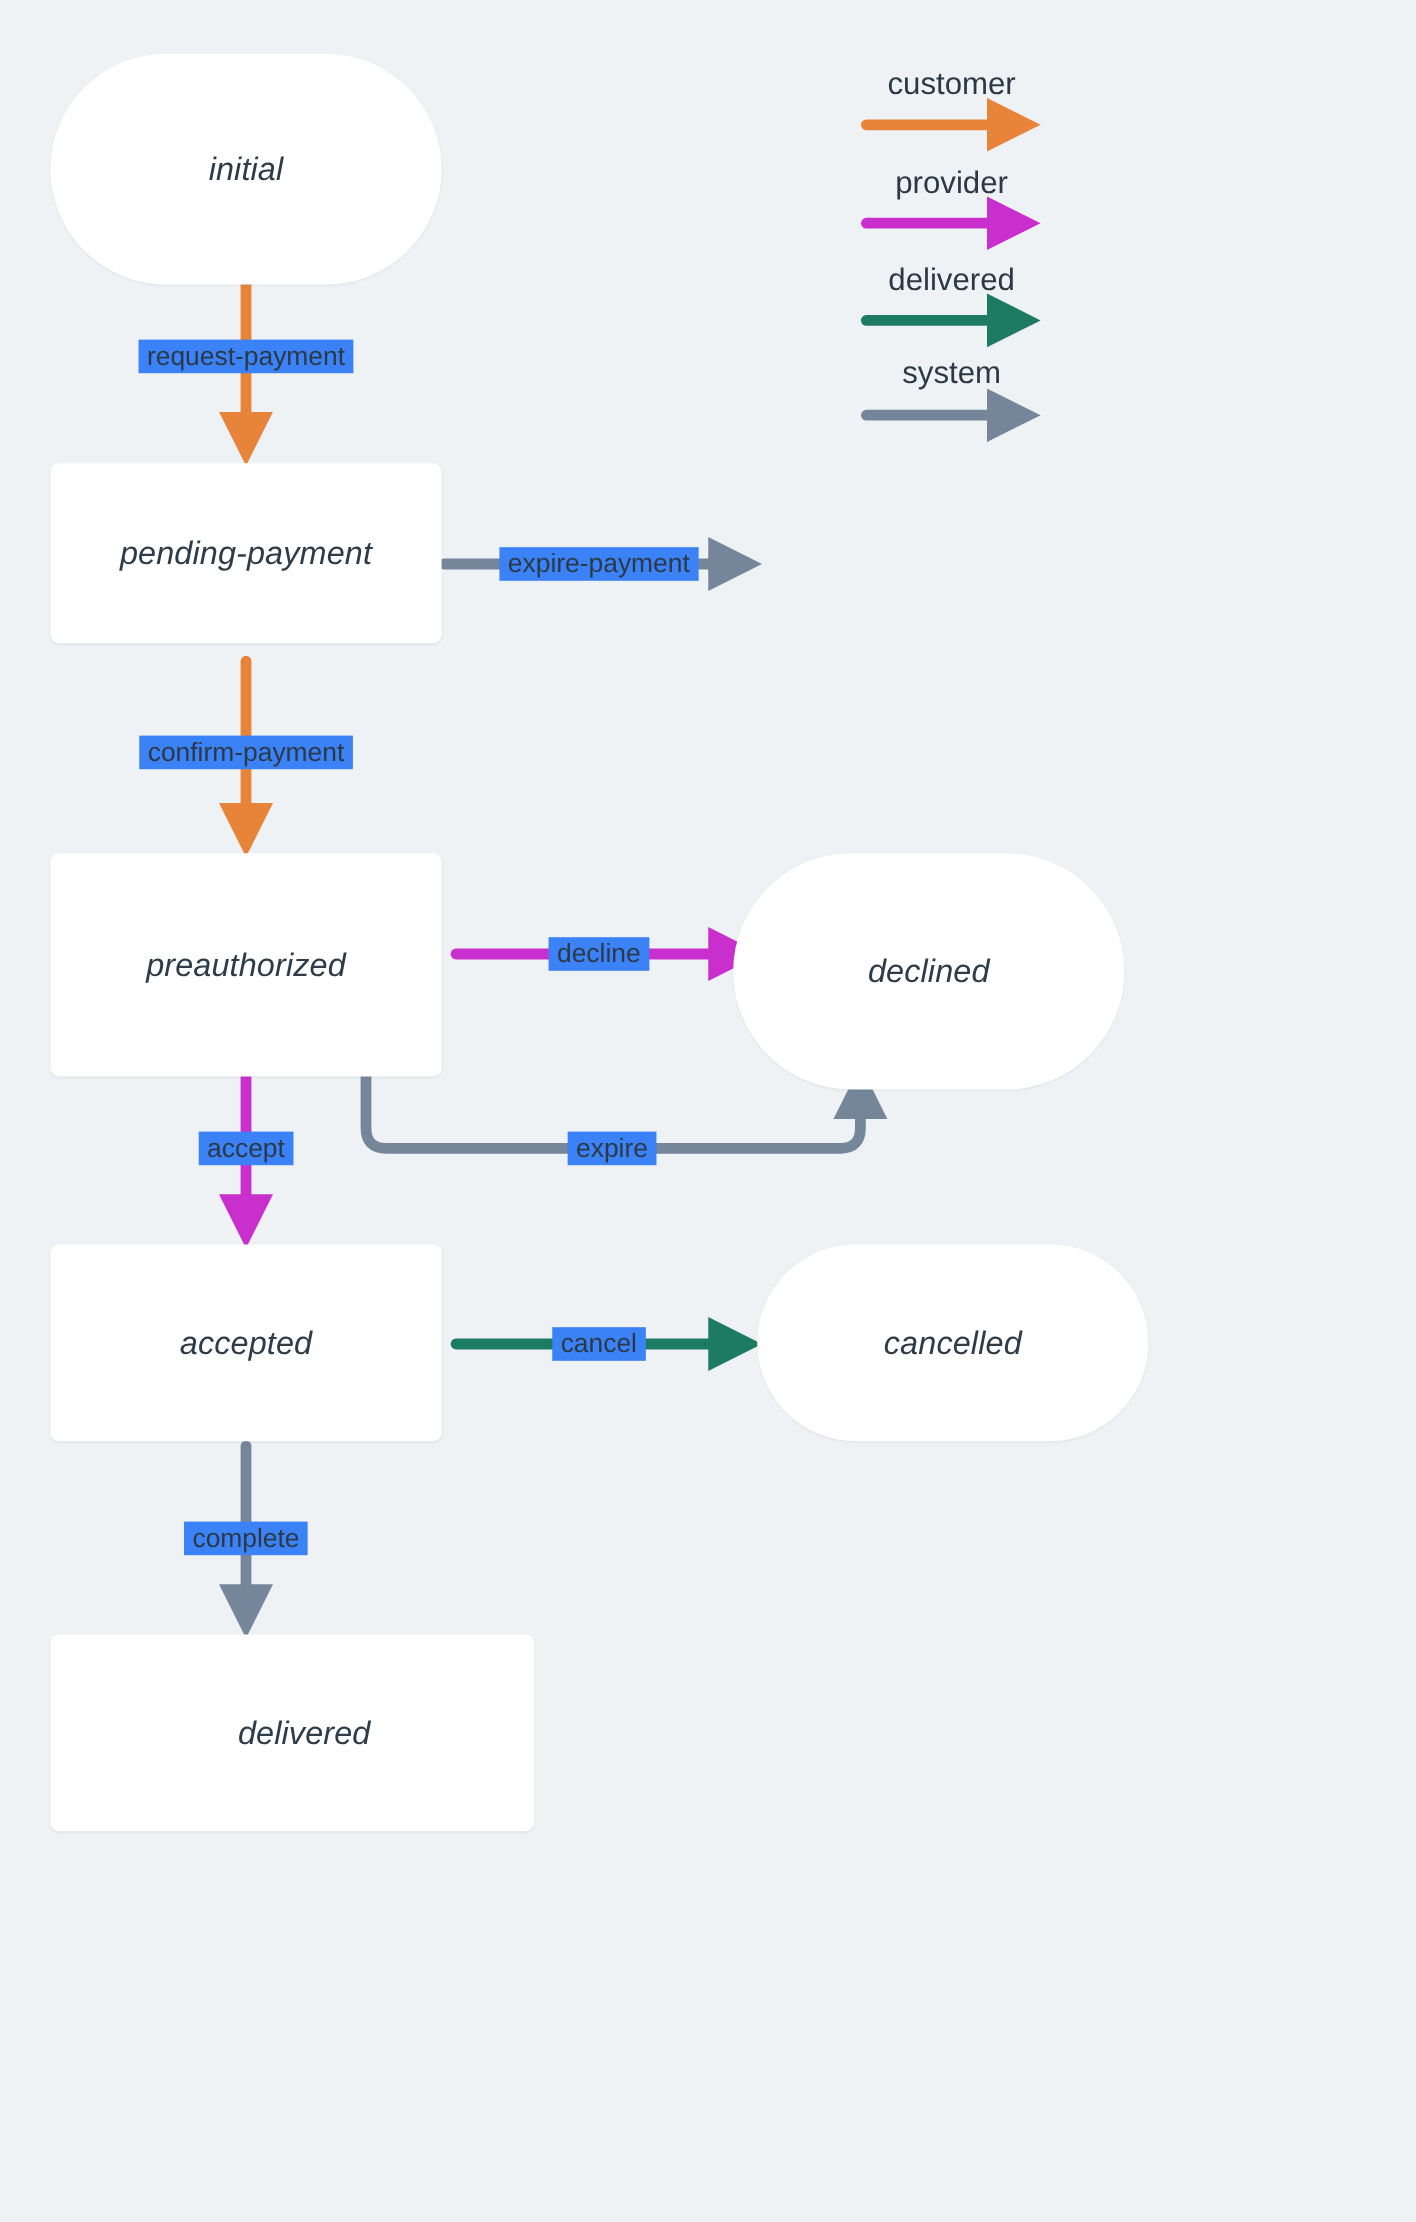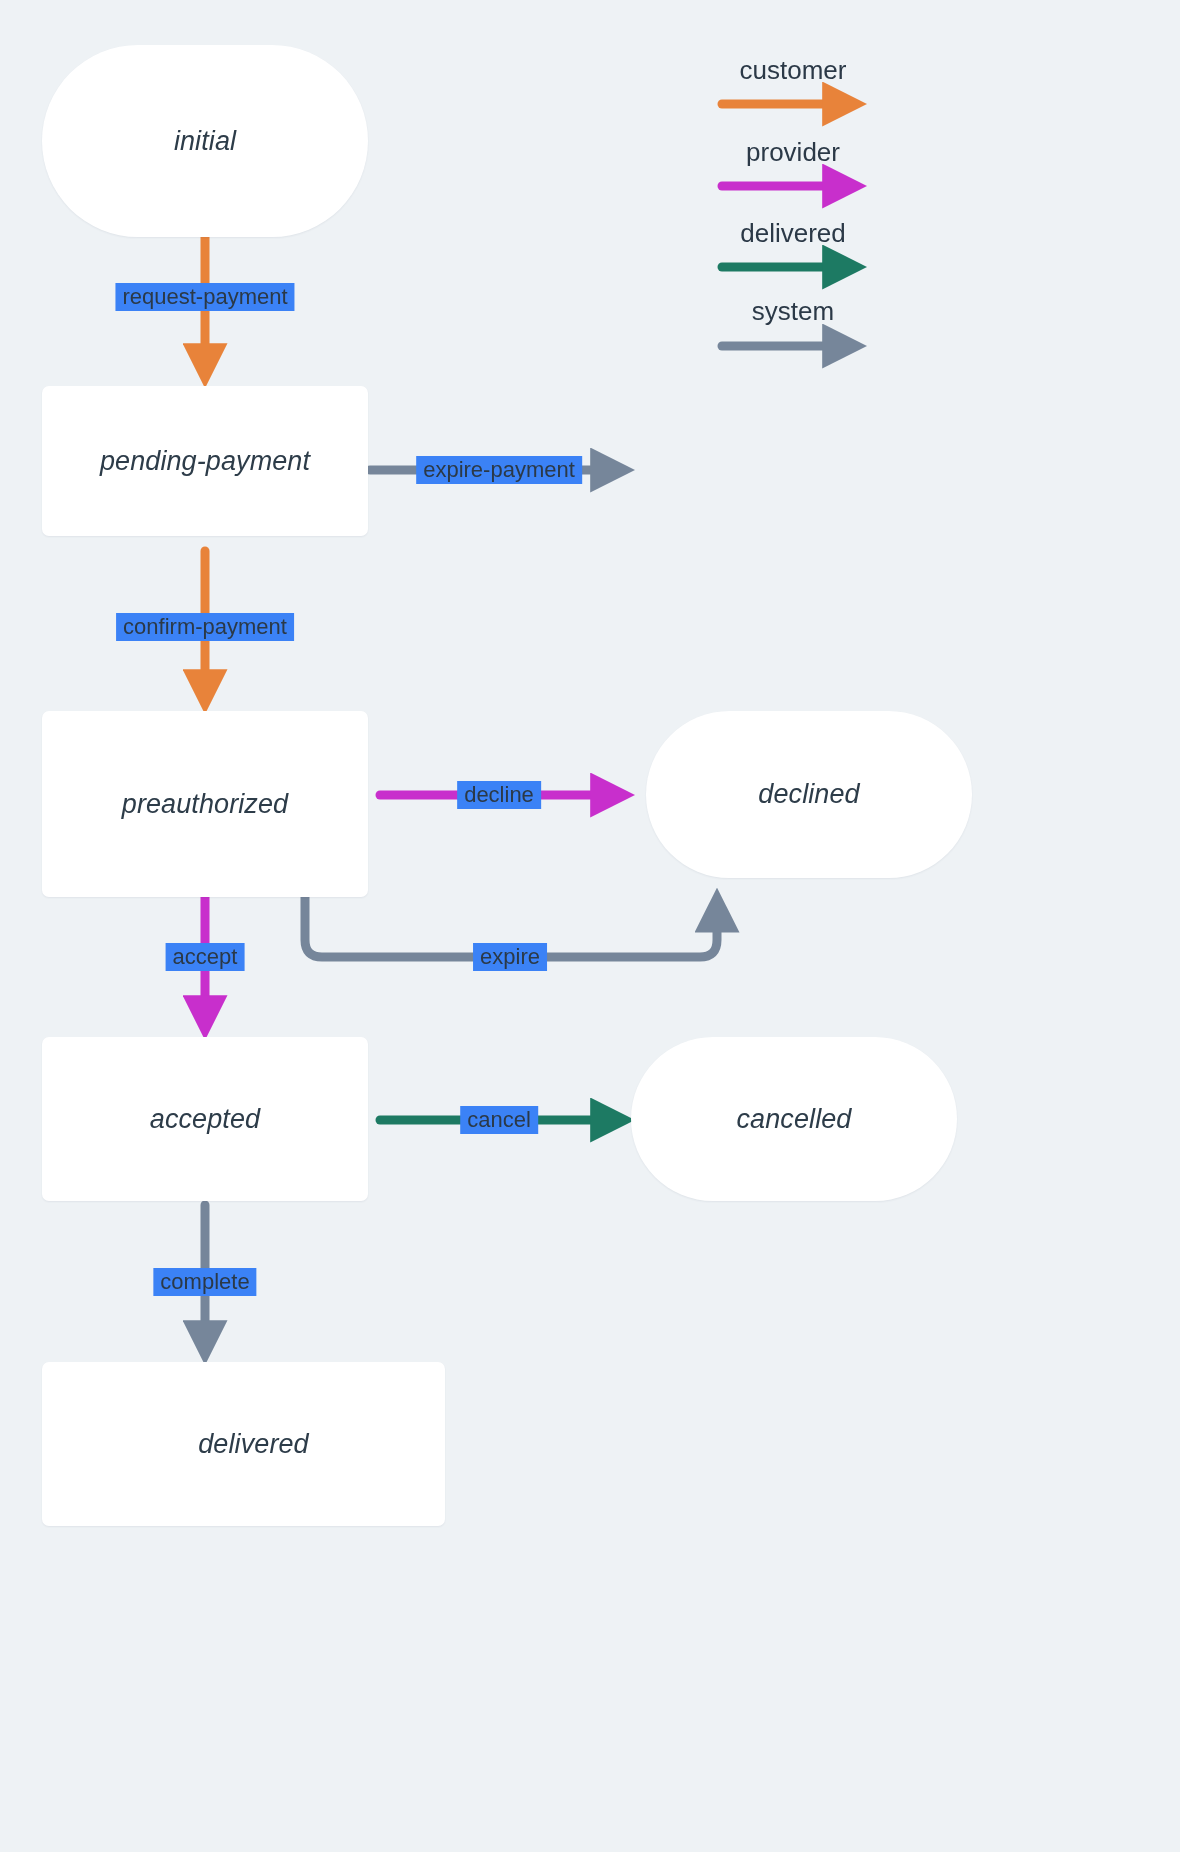--- a/index.html
+++ b/index.html
@@ -119,21 +119,21 @@
 
   <div class="node rect" style="left:42px;top:386px;width:326px;height:150px;">
     <span>pending-payment</span>
   </div>
 
 
   <div class="node rect" style="left:42px;top:711px;width:326px;height:186px;">
     <span>preauthorized</span>
   </div>
 
-  <div class="node pill" style="left:646px;top:711px;width:326px;height:167px;align-items:center;">
+  <div class="node pill" style="left:611px;top:711px;width:326px;height:197px;align-items:center;">
     <span>declined</span>
   </div>
 
   <div class="node rect" style="left:42px;top:1037px;width:326px;height:164px;">
     <span>accepted</span>
   </div>
 
   <div class="node pill" style="left:631px;top:1037px;width:326px;height:164px;">
     <span>cancelled</span>
   </div>

